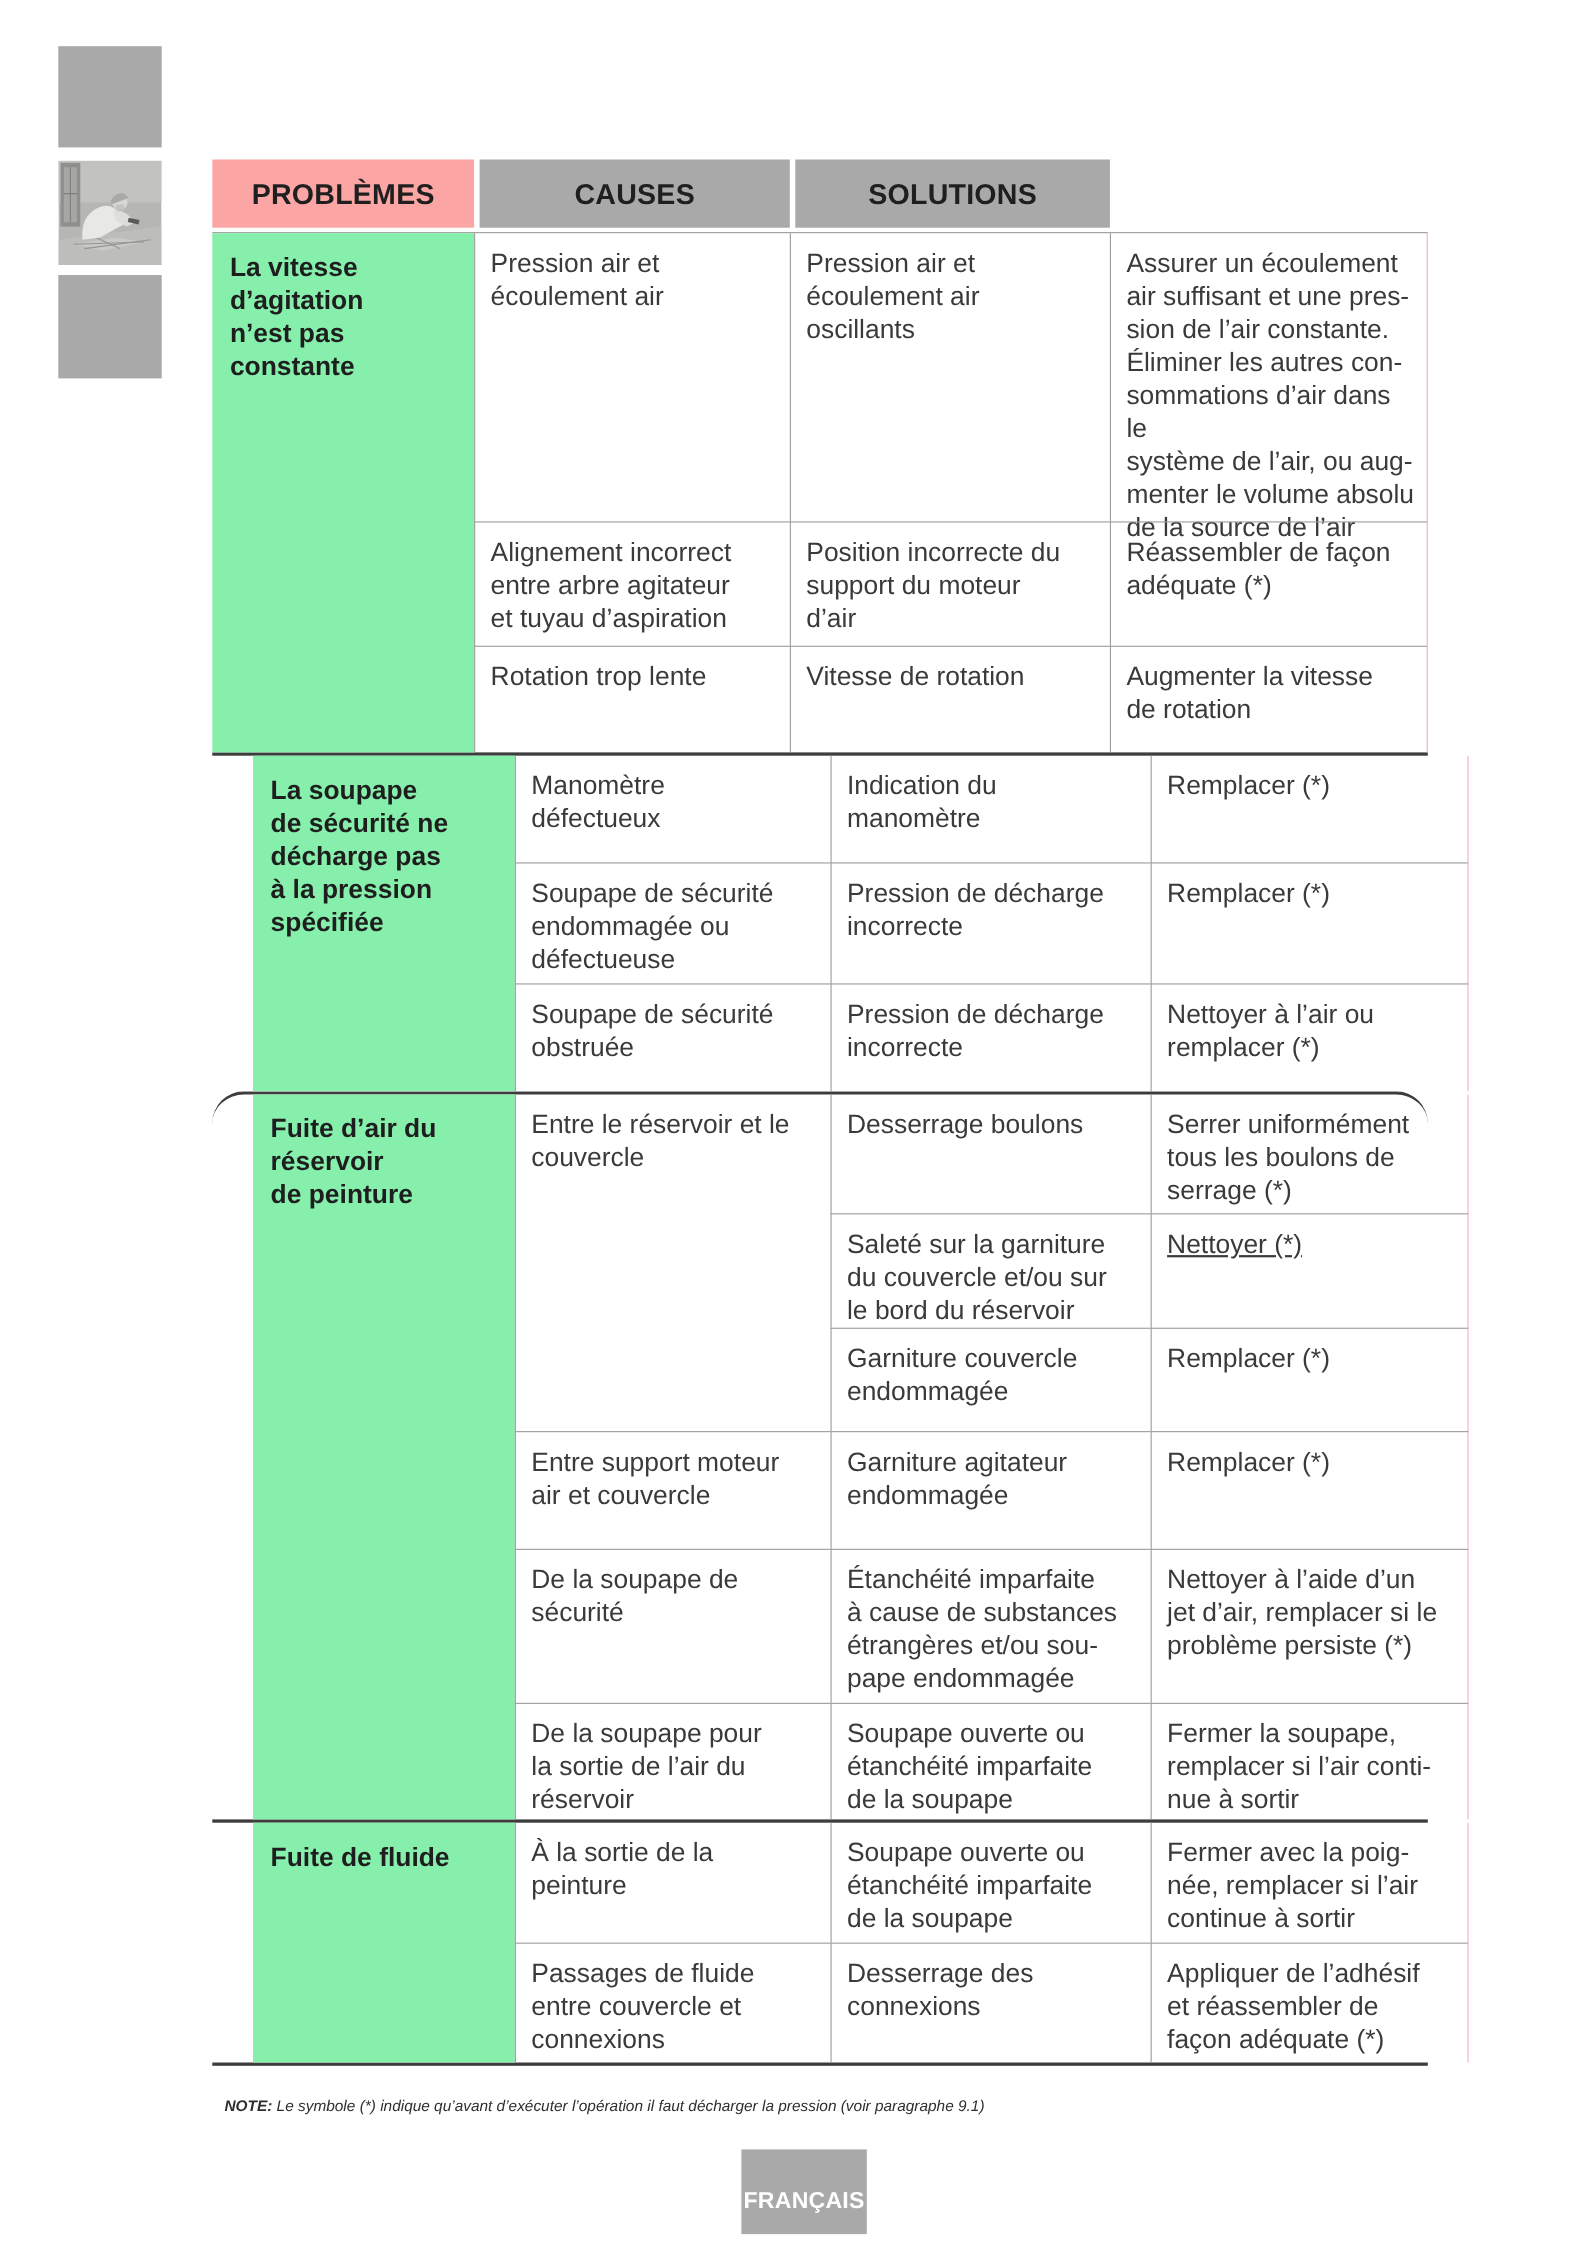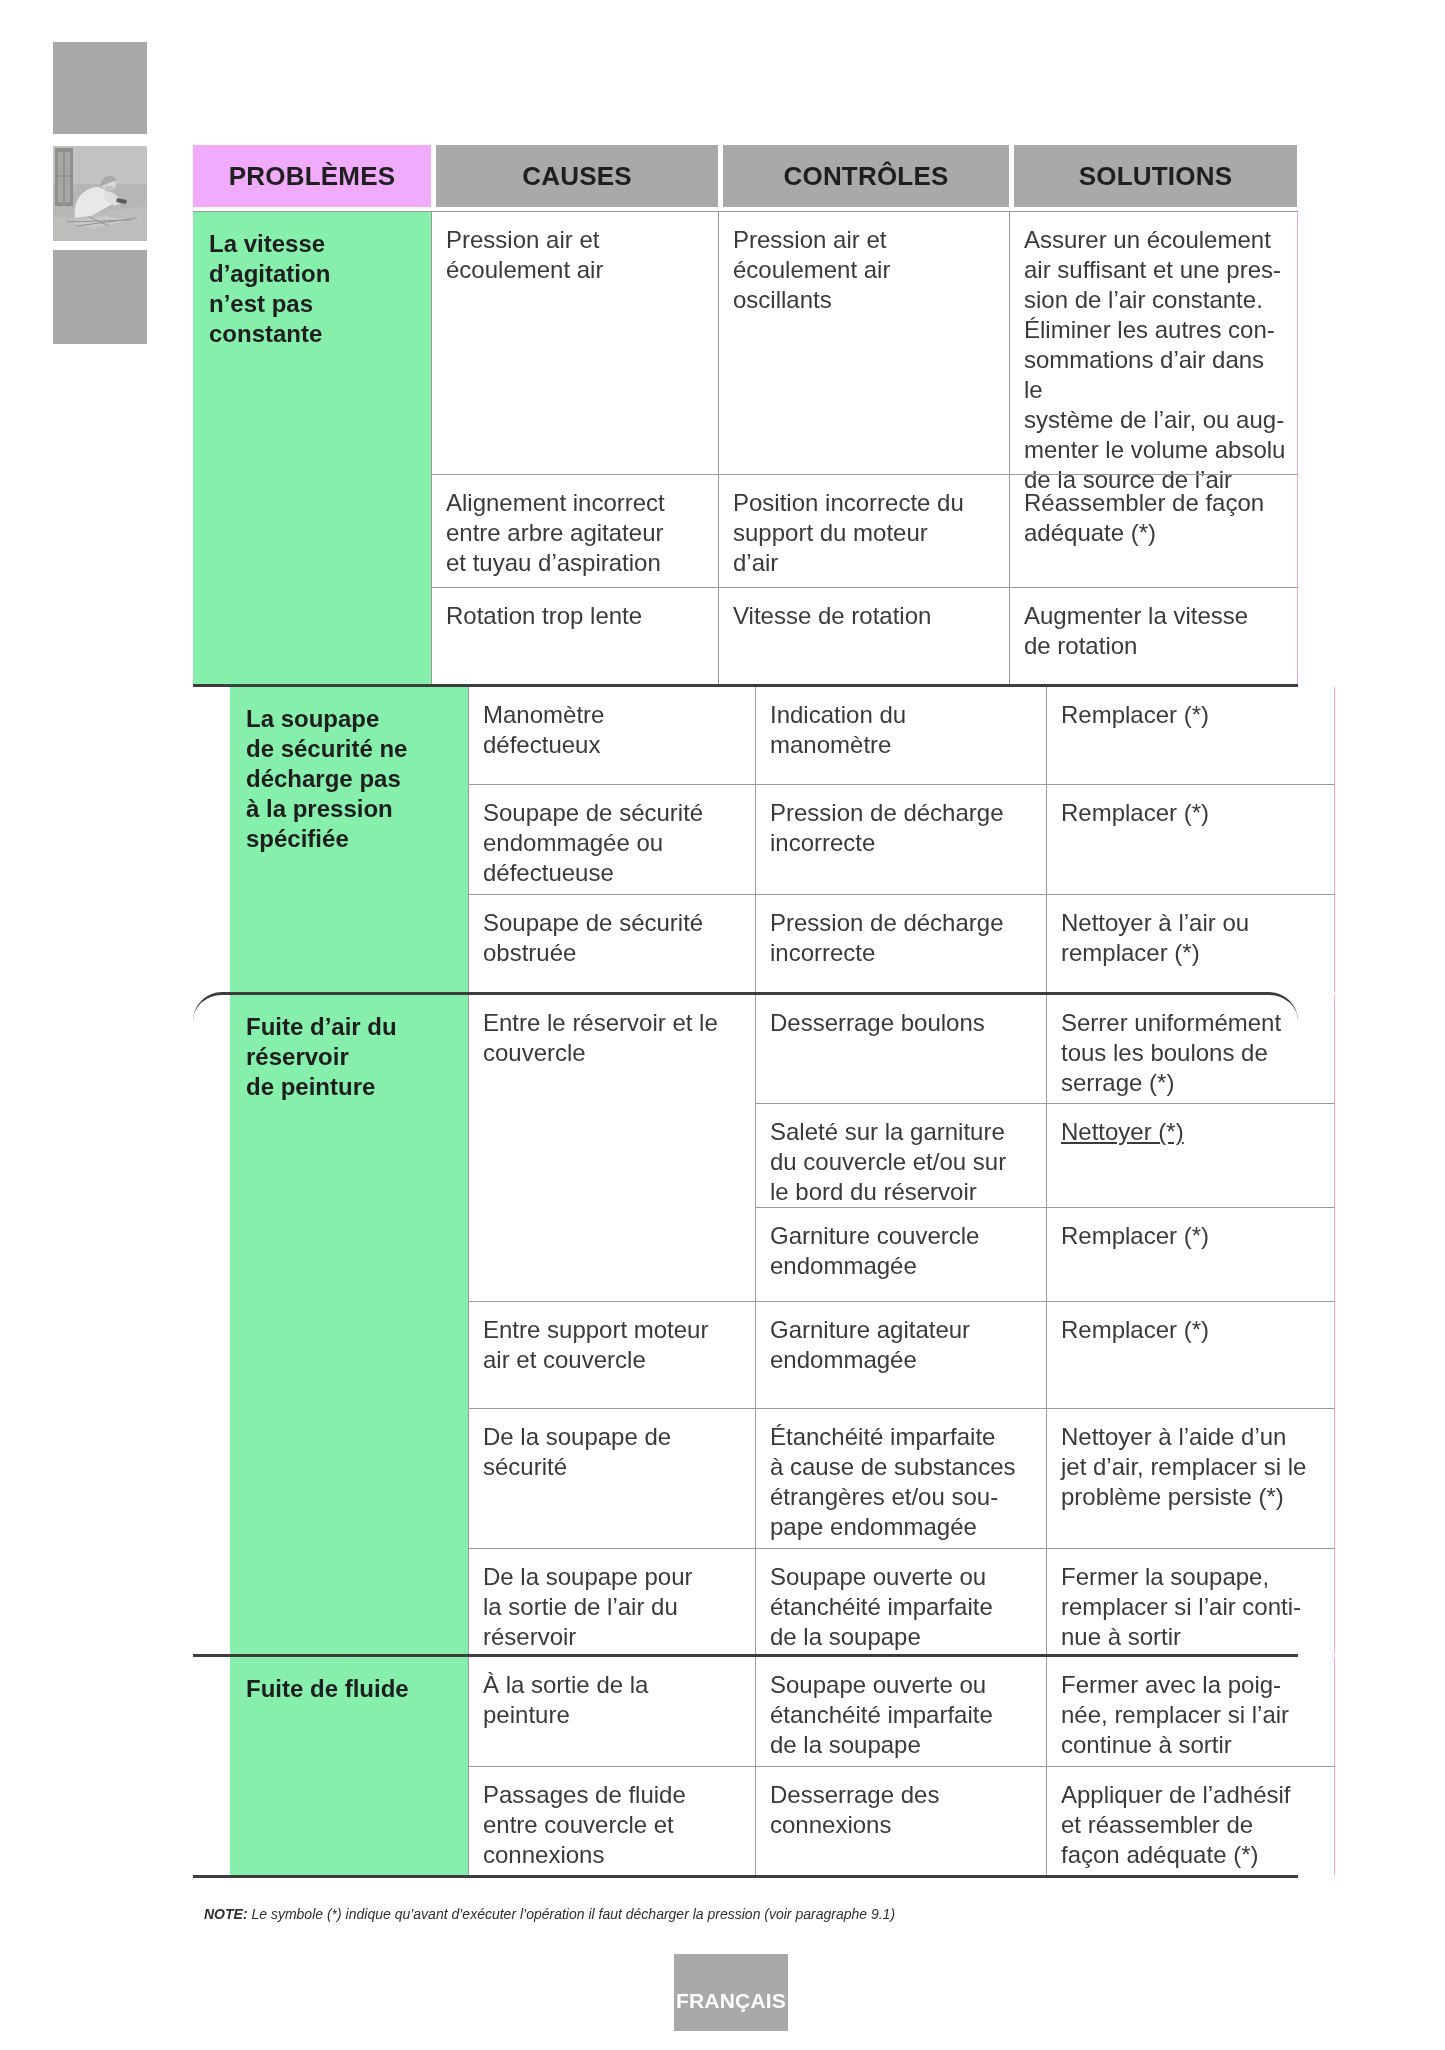--- a/index.html
+++ b/index.html
@@ -10,21 +10,21 @@
   .deco-square{position:absolute;left:53px;width:94px;background:#a9a9a9;}
   .sq1{top:42px;height:92px;}
   .sq2{top:250px;height:94px;}
   .photo{position:absolute;left:53px;top:146px;width:94px;height:95px;overflow:hidden;}
 
   
   .troubleshooting{position:absolute;left:193px;top:145px;width:1105px;}
   .thead{display:grid;grid-template-columns:238px 282px 286px 283px;column-gap:5px;}
   .hcell{height:62px;display:flex;align-items:center;justify-content:center;
          background:#a9a9a9;font-weight:bold;font-size:26px;color:#1f1f1f;letter-spacing:0.2px;}
-  .hcell.first{background:#f0abfc;}
+  .hcell.first{background:#fca5a5;}
 
   .tbody{margin-top:4px;border-top:1px solid #9b9b9b;border-bottom:3px solid #3d3d3d;}
   .group{display:grid;grid-template-columns:238px 287px 291px 289px;}
   .group + .group{border-top:3px solid #3d3d3d;padding-left:37px;}
   .pcell{grid-column:1;background:#86efac;padding:17px 12px 0 16px;
          font-weight:bold;font-size:24px;line-height:30px;color:#1e1e1e;white-space:pre-line;box-sizing:border-box;}
   .cell{font-size:24px;line-height:30px;color:#3a3a3a;padding:13px 10px 0 14px;
         border-left:1px solid #9b9b9b;white-space:pre-line;box-sizing:border-box;}
   .c2{grid-column:2;}
   .c3{grid-column:3;}
@@ -69,21 +69,20 @@
       <rect x="64" y="52" width="10" height="4" fill="#5a5a58" transform="rotate(12 64 52)"></rect>
     </svg>
   </div>
 
   <div class="deco-square sq2"></div>
 
   <div class="troubleshooting">
     <div class="thead">
       <div class="hcell first">PROBLÈMES</div>
       <div class="hcell">CAUSES</div>
-      <div class="hcell">CONTRÔLES</div>
       <div class="hcell">SOLUTIONS</div>
     </div>
     <div class="tbody" id="tbody">
         <div class="group" style="grid-template-rows: 262px 113px 97px;">
           <div class="pcell" style="grid-row: 1 / span 3;">La vitesse
 d’agitation
 n’est pas
 constante</div>
           <div class="cell c2" style="grid-row: 1 / span 1;">Pression air et
 écoulement air</div>

